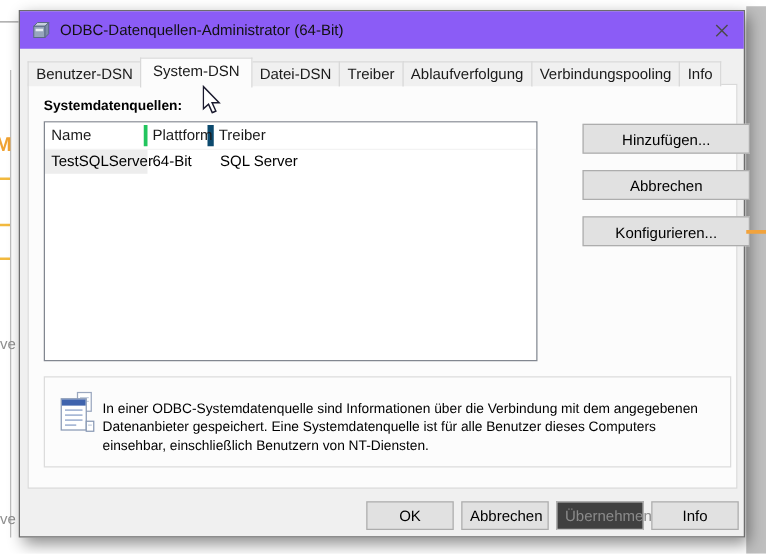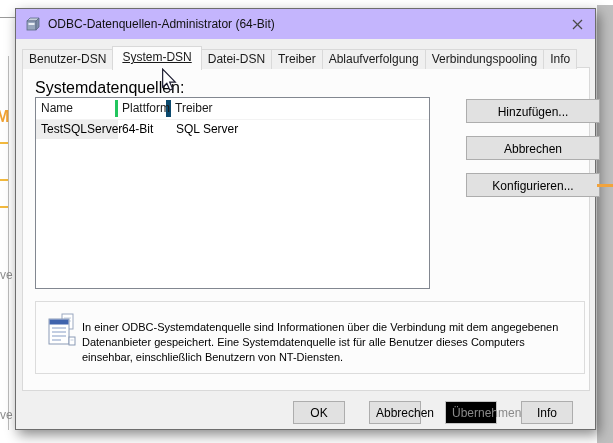--- a/index.html
+++ b/index.html
@@ -19,43 +19,43 @@
   .bg-ve1{top:268px;} .bg-ve2{top:408px;}
   .right-strip{position:absolute;left:597px;top:5px;width:16px;height:438px;background:#bfbfbf;}
   .right-yellow{position:absolute;left:597px;top:184px;width:16px;height:3px;background:#f2a33c;z-index:6;}
 
   
   .dialog{
     position:absolute;left:15px;top:8px;width:579px;height:420px;
     background:#f0f0f0;border:1px solid #6d6d6d;
     box-shadow:3px 5px 12px rgba(0,0,0,.45);
   }
-  .titlebar{position:relative;height:30px;background:#c4b5fd;display:flex;align-items:center;padding-left:9px;}
+  .titlebar{position:relative;height:30px;background:#8b5cf6;display:flex;align-items:center;padding-left:9px;}
   .title-icon{width:16px;height:16px;margin-right:7px;flex:0 0 16px;}
   .title-text{font-size:12px;color:#111;white-space:nowrap;}
   .close-btn{position:absolute;right:0;top:0;width:36px;height:30px;display:flex;align-items:center;justify-content:center;cursor:default;}
 
   
   .tabs{position:absolute;left:6px;top:36px;height:24px;display:flex;align-items:flex-end;z-index:3;}
   .tab{
     background:#f0f0f0;border:1px solid #d9d9d9;border-bottom:none;
     height:19px;line-height:19px;padding:0 6px;font-size:12px;color:#1a1a1a;
     margin-right:-1px;white-space:nowrap;
   }
   .tab.active{
     background:#fcfcfc;height:23px;line-height:21px;padding:0 9px;
-    position:relative;z-index:4;margin-bottom:-1px;text-decoration:underline;
+    position:relative;z-index:4;margin-bottom:-1px;
   }
 
   
   .panel{
     position:absolute;left:6px;top:58px;width:566px;height:322px;
     background:#fcfcfc;border:1px solid #d9d9d9;
   }
-  .panel-label{position:absolute;left:12px;top:11px;font-size:16px;color:#000;}
+  .panel-label{position:absolute;left:12px;top:11px;font-size:11px;color:#000;font-weight:bold;}
 
   .listview{
     position:absolute;left:12px;top:29px;width:393px;height:190px;
     background:#ffffff;border:1px solid #828790;overflow:hidden;
   }
   .lv-header{display:flex;height:21px;align-items:center;font-size:12px;color:#1a1a1a;background:#fff;border-bottom:1px solid #f3f3f3;}
   .lv-hcol{padding-left:5px;height:17px;line-height:17px;box-sizing:border-box;}
   .c-name{width:82px;border-right:3px solid #22c55e;}
   .c-plat{width:53px;border-right:5px solid #0c4a6e;padding-left:4px;}
   .c-drv{flex:1;padding-left:4px;}
@@ -77,25 +77,25 @@
   }
   .gb-icon{position:absolute;left:11px;top:11px;width:30px;height:34px;}
   .gb-text{
     position:absolute;left:46px;top:7px;width:494px;
     font-size:11px;line-height:15px;color:#000;
   }
 
   
   .footer{position:absolute;left:0;top:392px;width:100%;height:28px;}
   .fbtn{
-    position:absolute;top:0;width:52px;height:23px;
+    position:absolute;top:0;width:70px;height:23px;
     background:#e1e1e1;border:1px solid #adadad;
     font-family:inherit;font-size:12px;color:#000;text-align:center;line-height:21px;
   }
-  .fbtn.disabled{background:#000000;border-color:#c3c3c3;color:#8a8a8a;}
+  .fbtn.disabled{background:#404040;border-color:#c3c3c3;color:#8a8a8a;}
   .f-ok{left:277px;} .f-cancel{left:353px;} .f-apply{left:429px;} .f-help{left:505px;}
 
   .cursor{position:absolute;left:162px;top:68px;z-index:20;pointer-events:none;}
 </style>
 </head>
 <body>
 
 <div class="bg-topline"></div>
 <div class="bg-vline"></div>
 <div class="bg-m">M</div>

